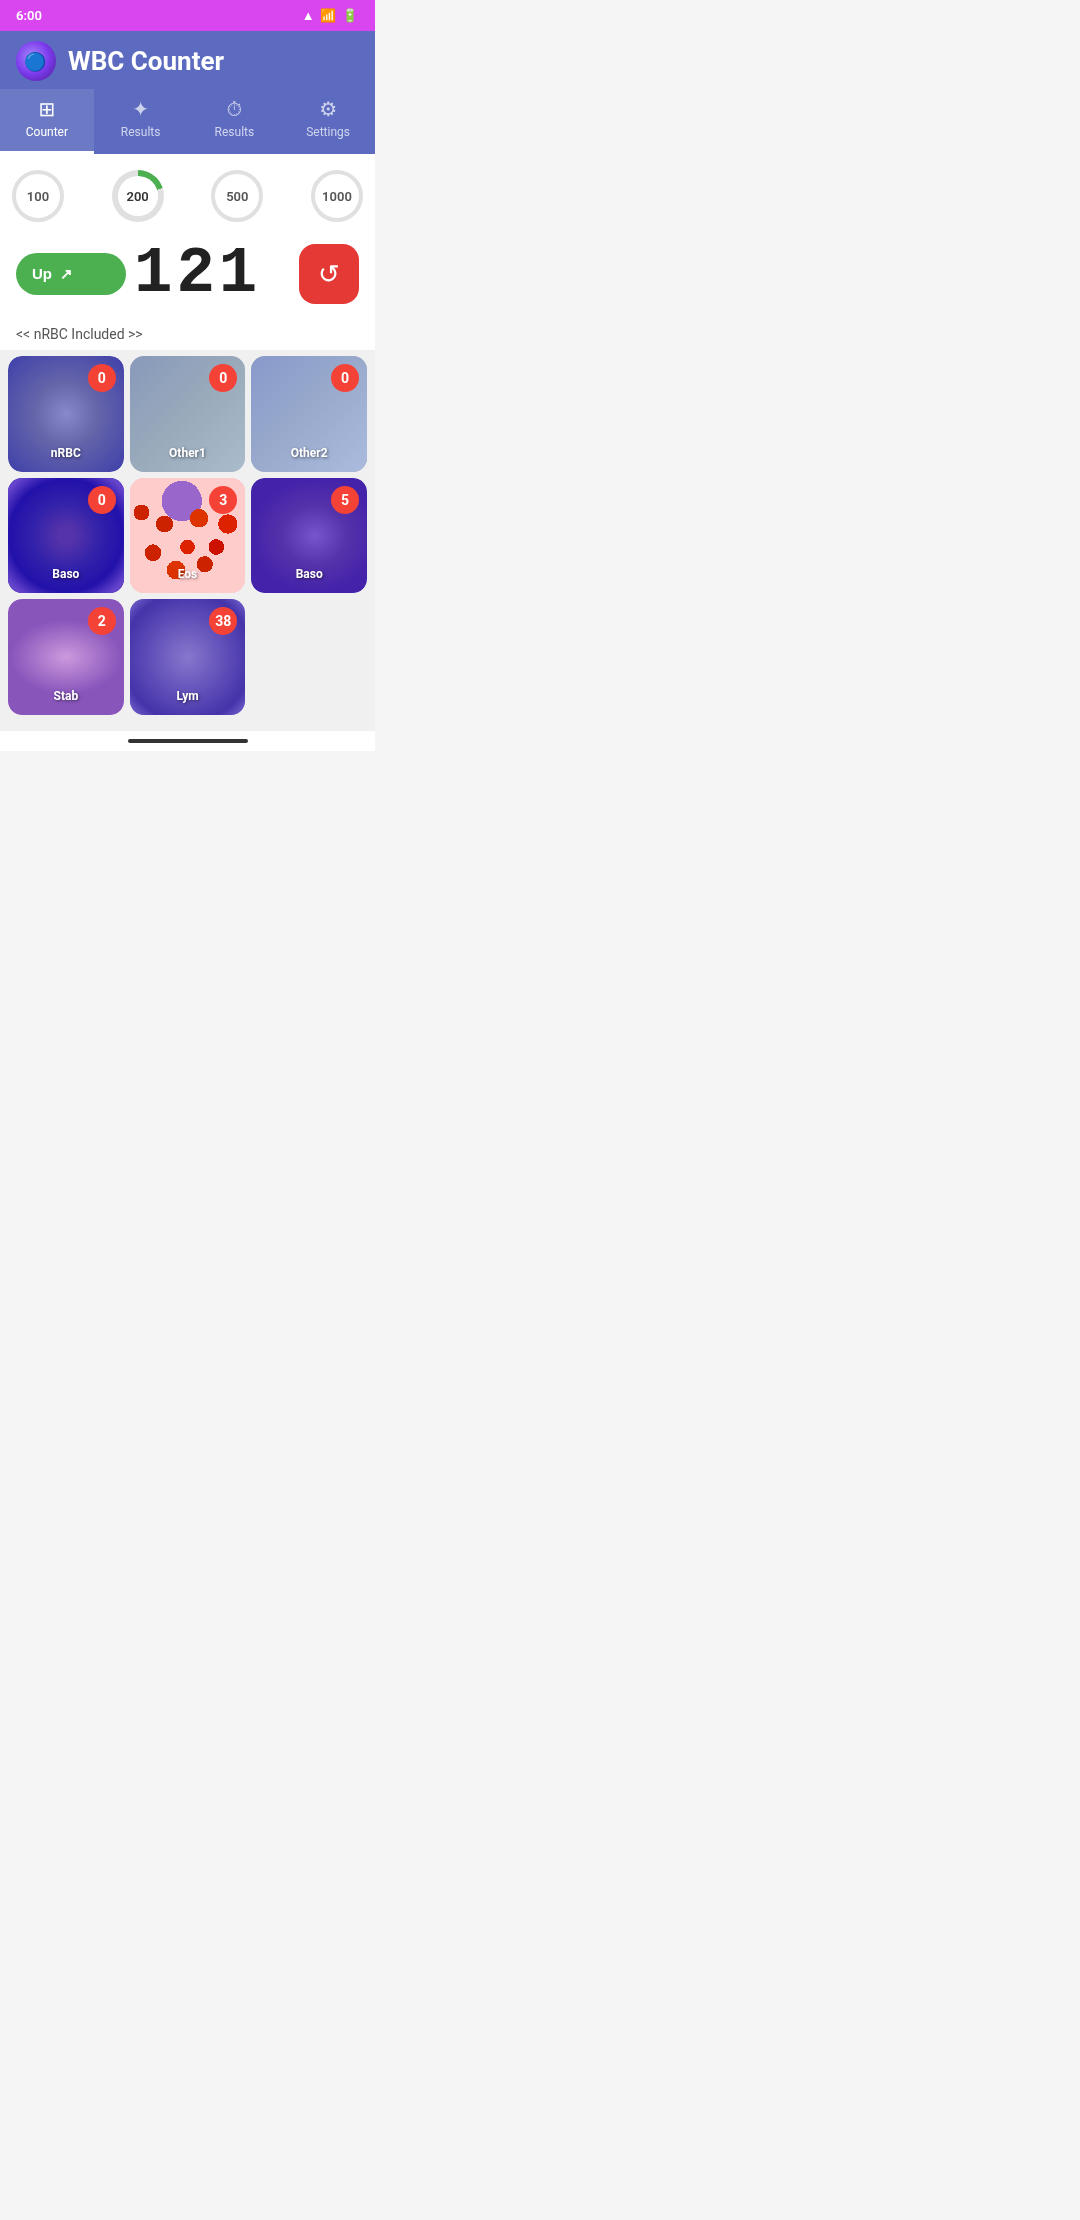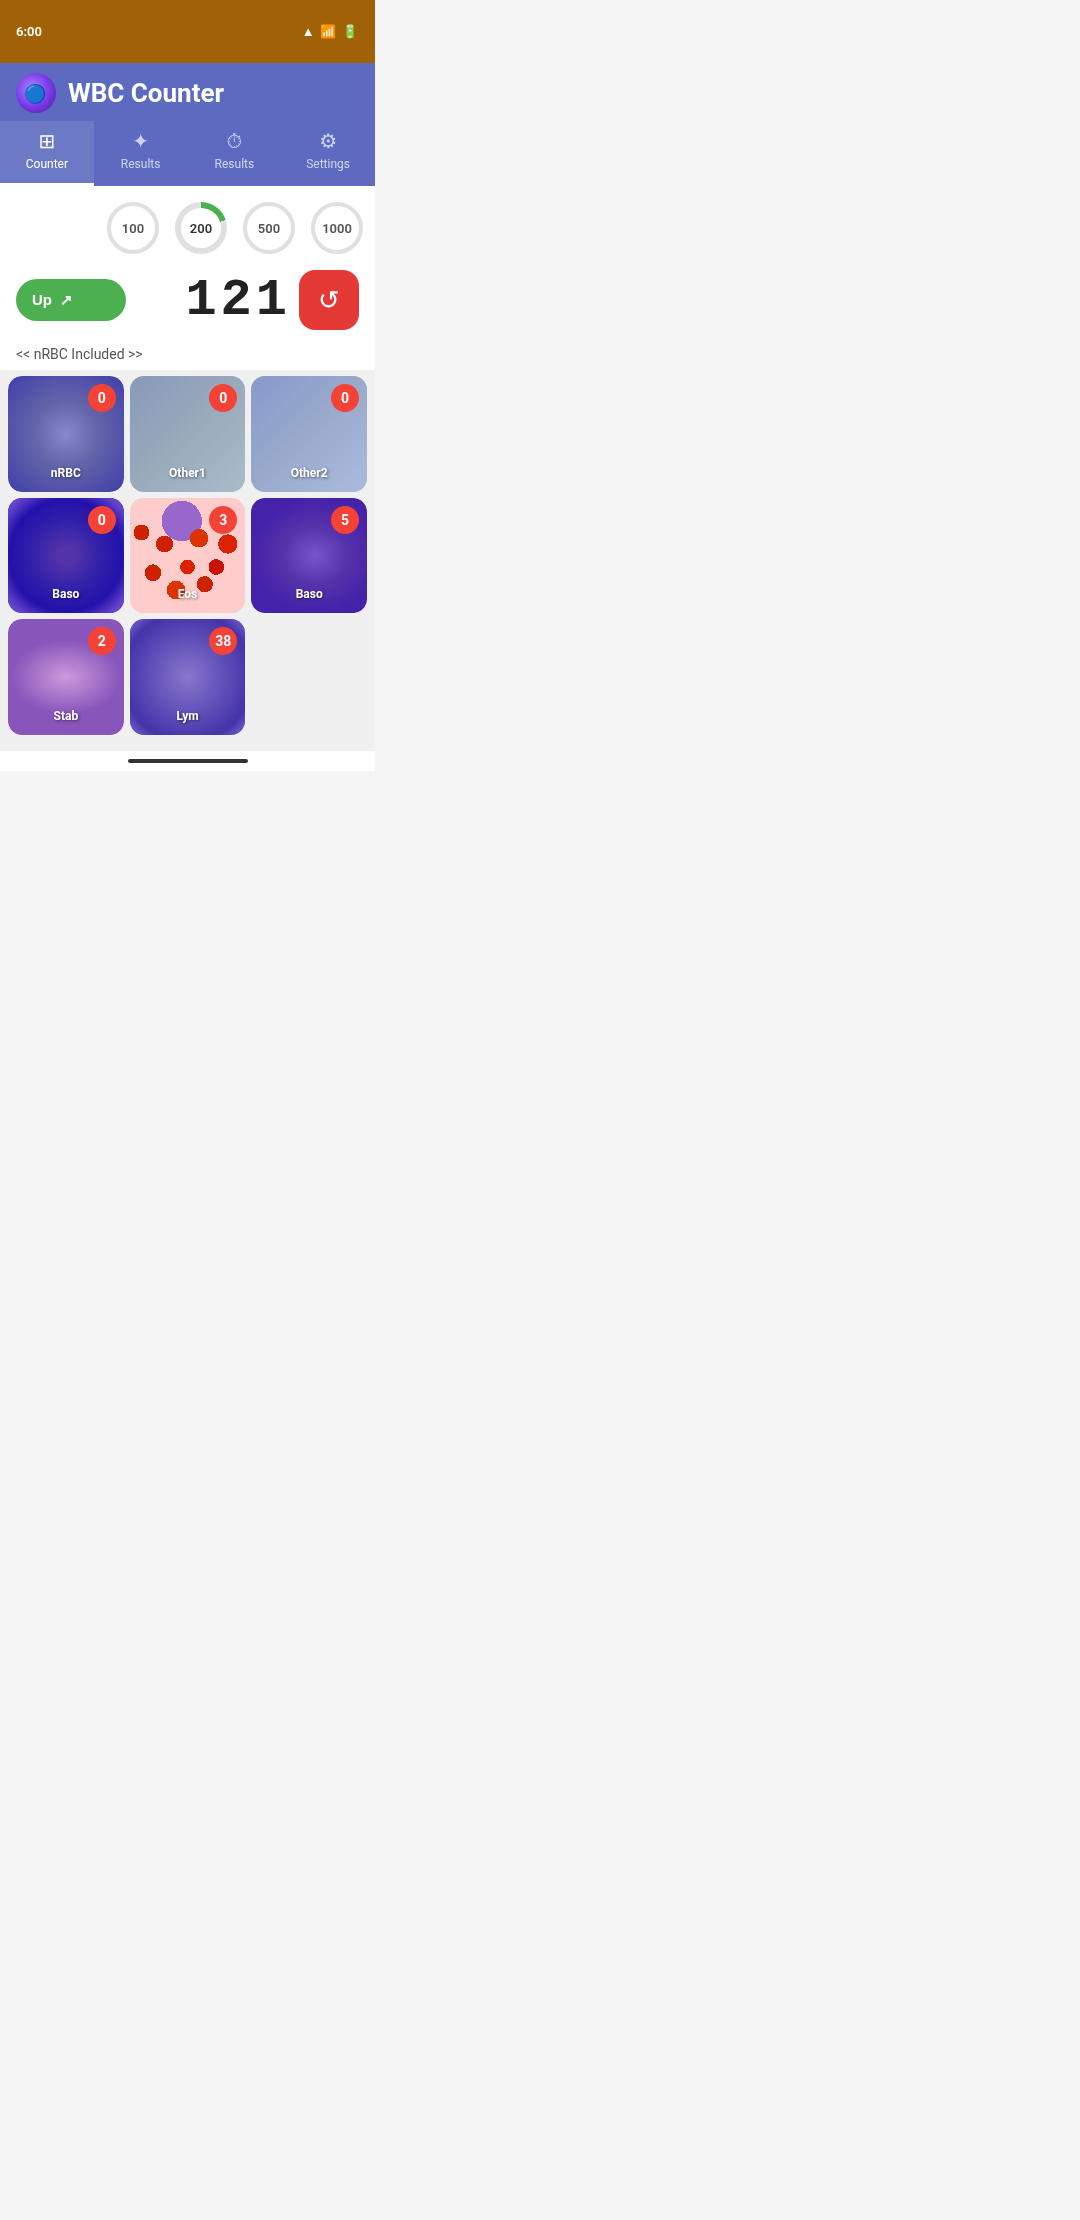--- a/index.html
+++ b/index.html
@@ -7,26 +7,26 @@
     body {
       width: 375px;
       min-height: 812px;
       font-family: 'Roboto', Arial, sans-serif;
       background: #f5f5f5;
       overflow-x: hidden;
     }
 
     
     .status-bar {
-      background: #a16207;
+      background: #d946ef;
       color: white;
       display: flex;
       justify-content: space-between;
       align-items: flex-start;
-      padding: 24px 16px;
+      padding: 8px 16px;
       font-size: 13px;
       font-weight: 600;
     }
     .status-icons { display: flex; gap: 6px; align-items: center; }
 
     
     .header {
       background: #5c6bc0;
       display: flex;
       align-items: center;
@@ -67,21 +67,21 @@
     .tab-item.active {
       color: white;
       border-bottom: 3px solid white;
       background: rgba(255,255,255,0.1);
     }
     .tab-icon { font-size: 20px; }
 
     
     .target-row {
       display: flex;
-      justify-content: flex-end;
+      justify-content: space-between;
       gap: 16px;
       padding: 16px 12px 8px;
       background: white;
     }
     .target-circle {
       width: 52px; height: 52px;
       border-radius: 50%;
       border: 4px solid #e0e0e0;
       display: flex; align-items: center; justify-content: center;
       font-size: 13px;
@@ -117,27 +117,27 @@
       border: none;
       border-radius: 24px;
       padding: 12px 16px;
       font-size: 15px;
       font-weight: 600;
       display: flex; align-items: flex-start; gap: 8px;
       cursor: pointer;
       min-width: 110px;
     }
     .counter-display {
-      font-size: 52px;
+      font-size: 64px;
       font-weight: 700;
       color: #222;
       font-family: 'Courier New', monospace;
       letter-spacing: 4px;
       flex: 1;
-      text-align: right;
+      text-align: left;
       font-variant-numeric: tabular-nums;
     }
     .reset-btn {
       background: #e53935;
       border: none;
       border-radius: 16px;
       width: 60px; height: 60px;
       display: flex; align-items: center; justify-content: center;
       cursor: pointer;
       font-size: 26px;

